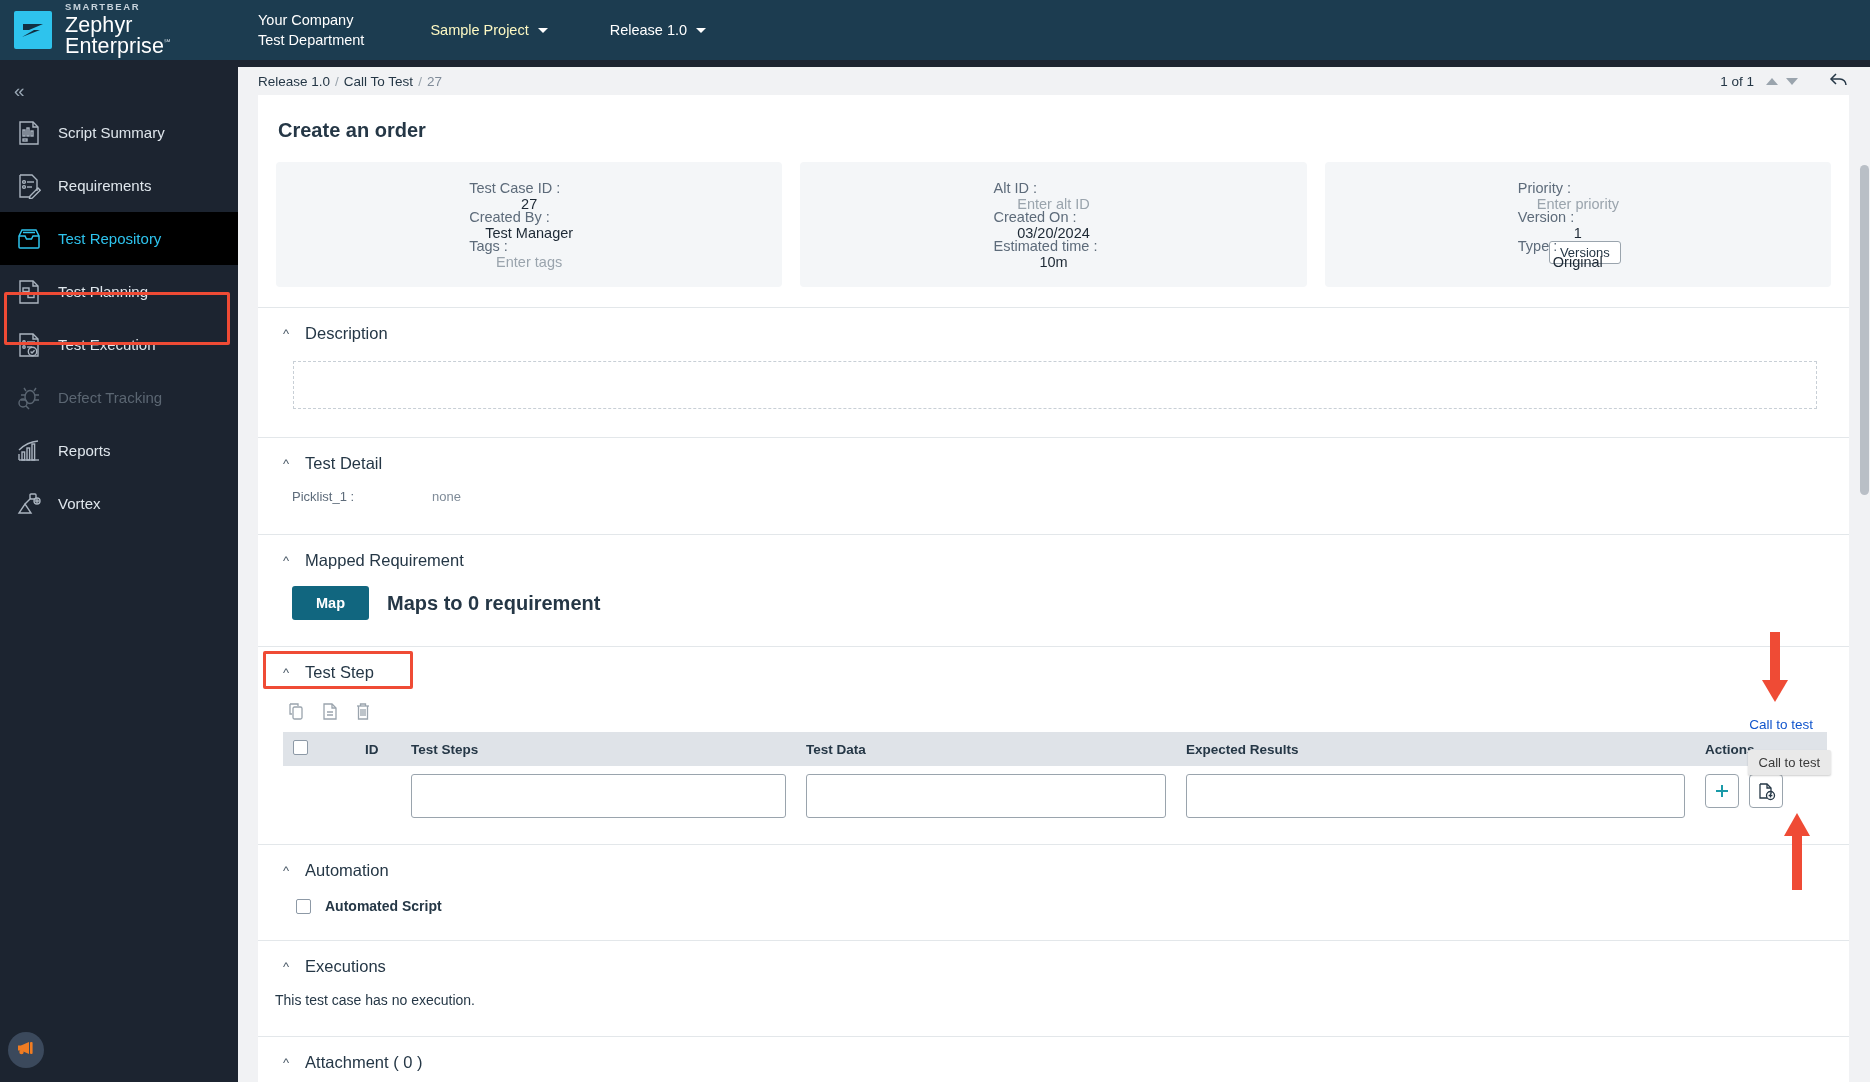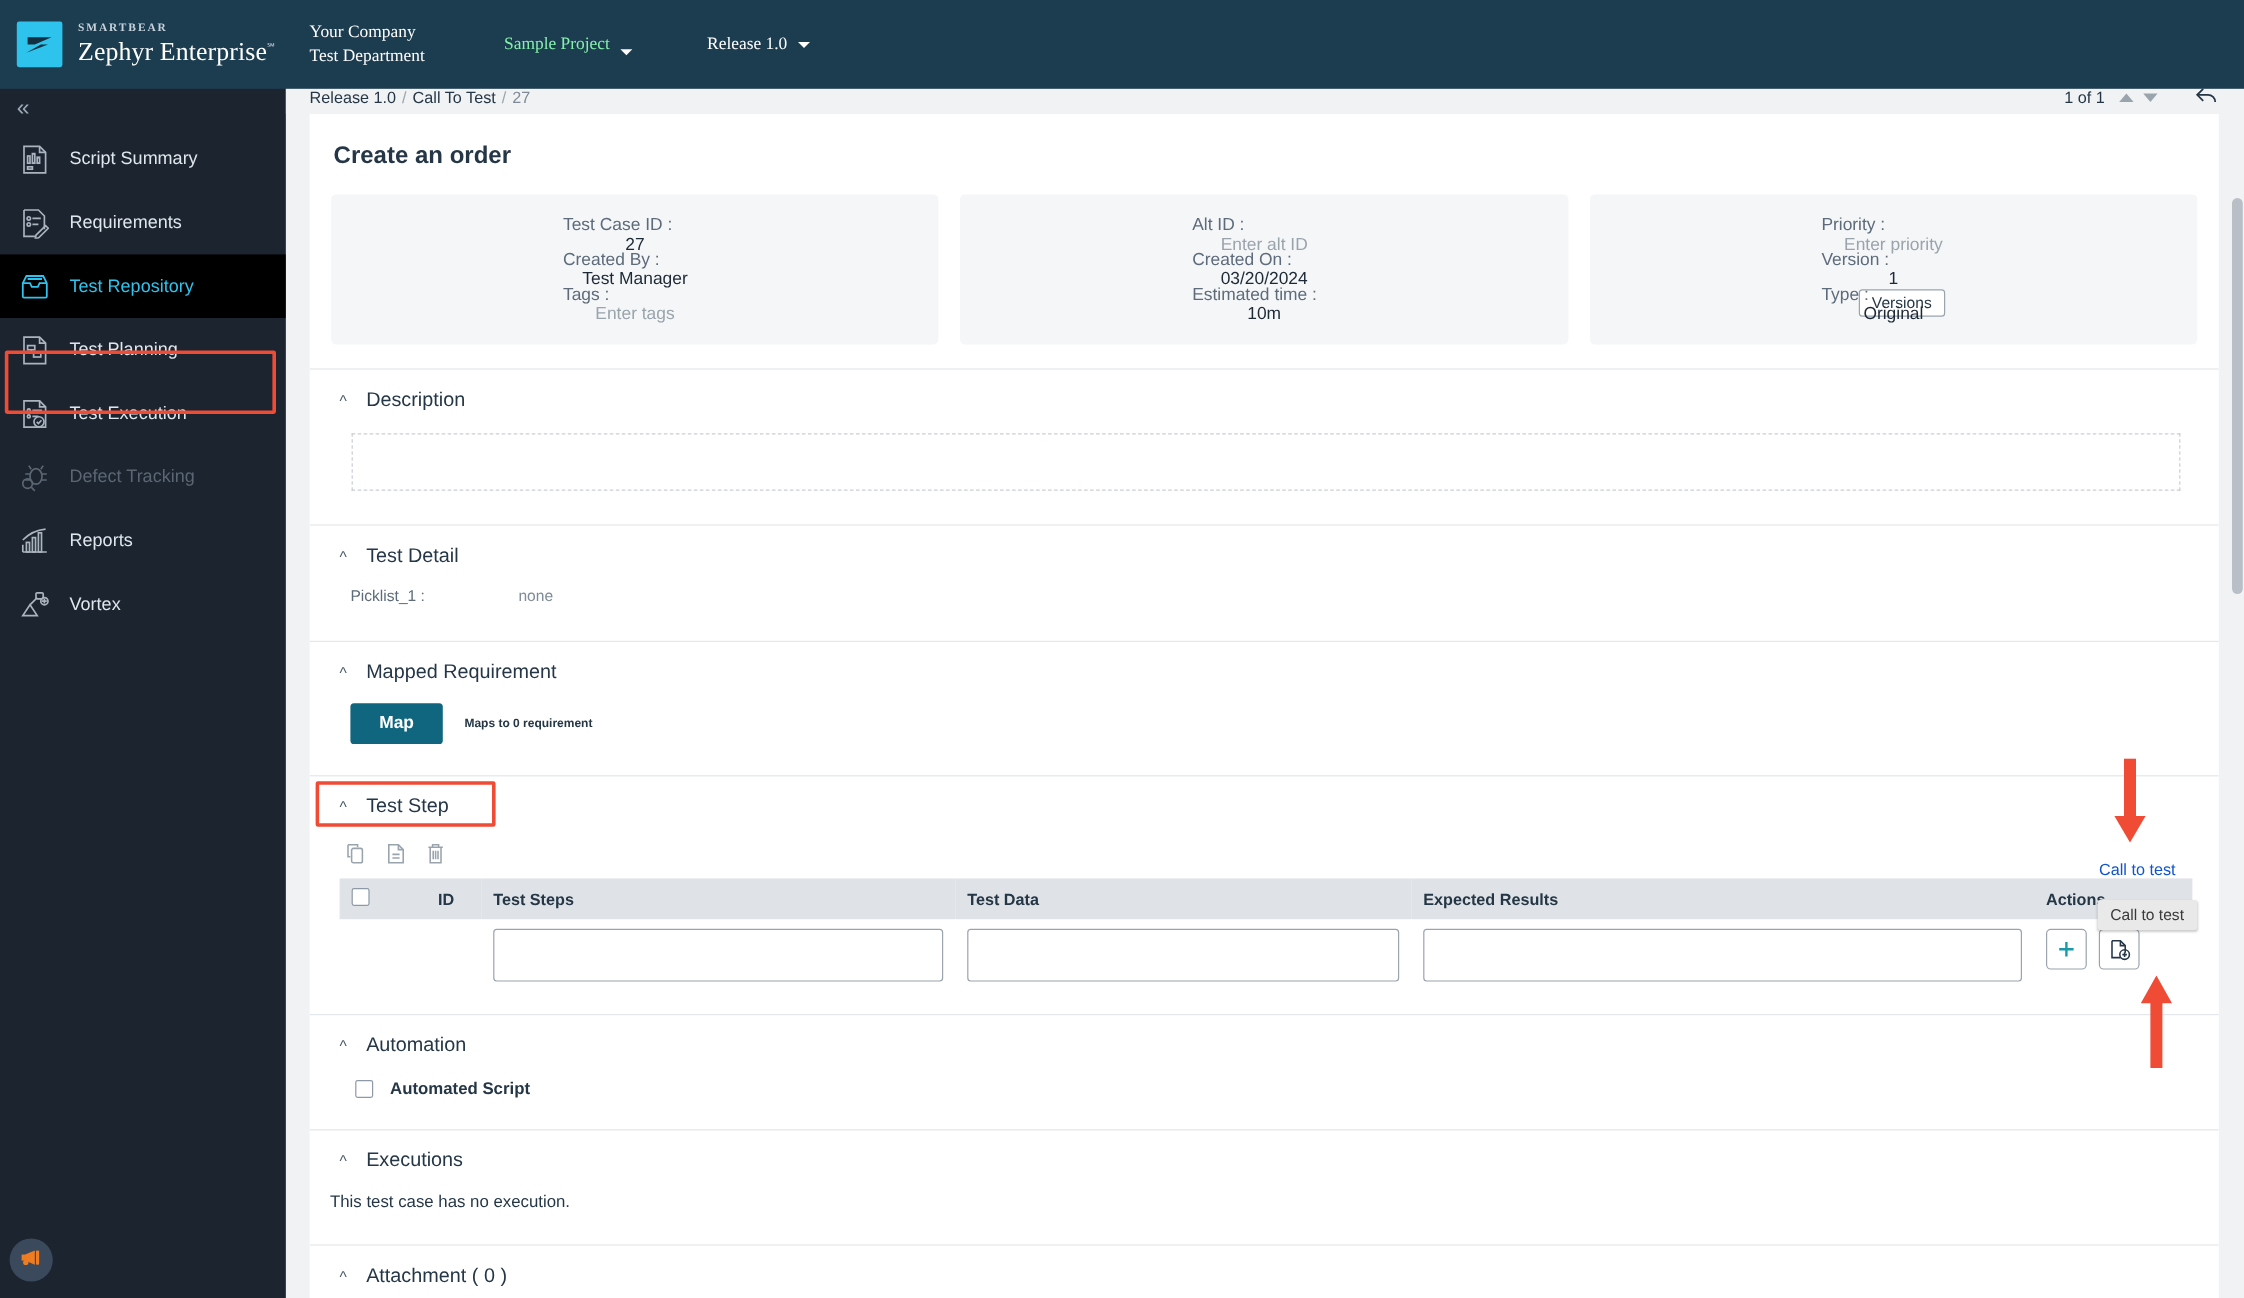--- a/index.html
+++ b/index.html
@@ -6,37 +6,37 @@
   html, body {
     width: 1870px; height: 1082px;
     font-family: "Liberation Sans", sans-serif;
     background: #ffffff;
     overflow: hidden;
   }
   .app { position: relative; width: 1870px; height: 1082px; background:#1c2430; }
 
   
   .topbar {
-    position: absolute; top:0; left:0; width:1870px; height:74px;
-    background:#1c3c50; display:flex; align-items:center; z-index:30;font-family:Liberation Serif, serif;
+    position: absolute; top:0; left:0; width:1870px; height:60px;
+    background:#1c3c50; display:flex; align-items:center; z-index:30;
   }
   .logo-wrap { display:flex; align-items:center; padding-left:14px; width:238px; }
   .logo-mark {
     width:38px; height:38px; background:#2ec3ed; border-radius:2px;
     display:flex; align-items:center; justify-content:center; flex:none;
   }
   .logo-text { margin-left:13px; line-height:1; }
   .logo-sb { font-size:9.5px; letter-spacing:1.6px; color:#c7d3dc; font-weight:bold; display:block; }
   .logo-ze { font-size:21.5px; color:#ffffff; font-weight:normal; letter-spacing:.1px; display:block; margin-top:3px;}
   .logo-sm { font-size:8px; vertical-align:super; color:#c7d3dc; }
 
   .company { padding-left:20px; color:#ffffff; font-size:14.5px; line-height:20px; }
   .company div { white-space:nowrap; }
 
-  .proj-sel { margin-left:66px; color:#86efac; font-size:14.5px; display:flex; align-items:flex-end; cursor:pointer; }
+  .proj-sel { margin-left:66px; color:#fef9c3; font-size:14.5px; display:flex; align-items:center; cursor:pointer; }
   .rel-sel  { margin-left:62px; color:#ffffff; font-size:14.5px; display:flex; align-items:center; cursor:pointer; }
   .caret-d { width:0;height:0;border-left:5px solid transparent;border-right:5px solid transparent;
              border-top:5px solid #ffffff; margin-left:9px; display:inline-block; }
 
   .topnav { margin-left:auto; display:flex; align-items:center; }
   .topnav a { color:#ffffff; font-size:14.5px; text-decoration:none; margin-right:66px; white-space:nowrap; }
   .user-box { display:flex; align-items:center; margin-right:20px; cursor:pointer; }
   .user-av { width:22px;height:22px;border-radius:50%;background:#f07c22; display:flex;align-items:center;justify-content:center; flex:none;}
   .user-hi { color:#f07c22; font-size:14.5px; margin-left:9px; }
   .user-hi b { font-weight:bold; }
@@ -108,21 +108,21 @@
   .detail-row { display:flex; align-items:center; font-size:13px; padding:2px 0 10px 9px; }
   .detail-row .lbl { color:#5d6b7a; width:140px; }
   .detail-row .val { color:#7f8b98; }
 
   .map-row { display:flex; align-items:center; padding:2px 0 6px 9px; }
   .map-btn {
     background:#11667f; color:#ffffff; font-size:14.5px; font-weight:bold;
     border:none; border-radius:3px; padding:9px 24px; cursor:pointer;
     font-family:"Liberation Sans", sans-serif;
   }
-  .map-text { font-size:10px; font-weight:bold; color:#253746; margin-left:18px; }
+  .map-text { font-size:20px; font-weight:bold; color:#253746; margin-left:18px; }
 
   .ts-hl { position:absolute; left:5px; top:4px; width:150px; height:38px;
            border:3px solid #ef4b35; border-radius:2px; pointer-events:none; }
 
   .step-tools { display:flex; gap:11px; padding:4px 0 10px 28px; }
   .step-tools .tool { width:22px;height:22px; cursor:pointer; display:flex;align-items:center;justify-content:center;}
 
   .calltotest-link {
     position:absolute; right:36px; top:70px; color:#1155cc; font-size:13.5px;
     text-decoration:none; cursor:pointer;

